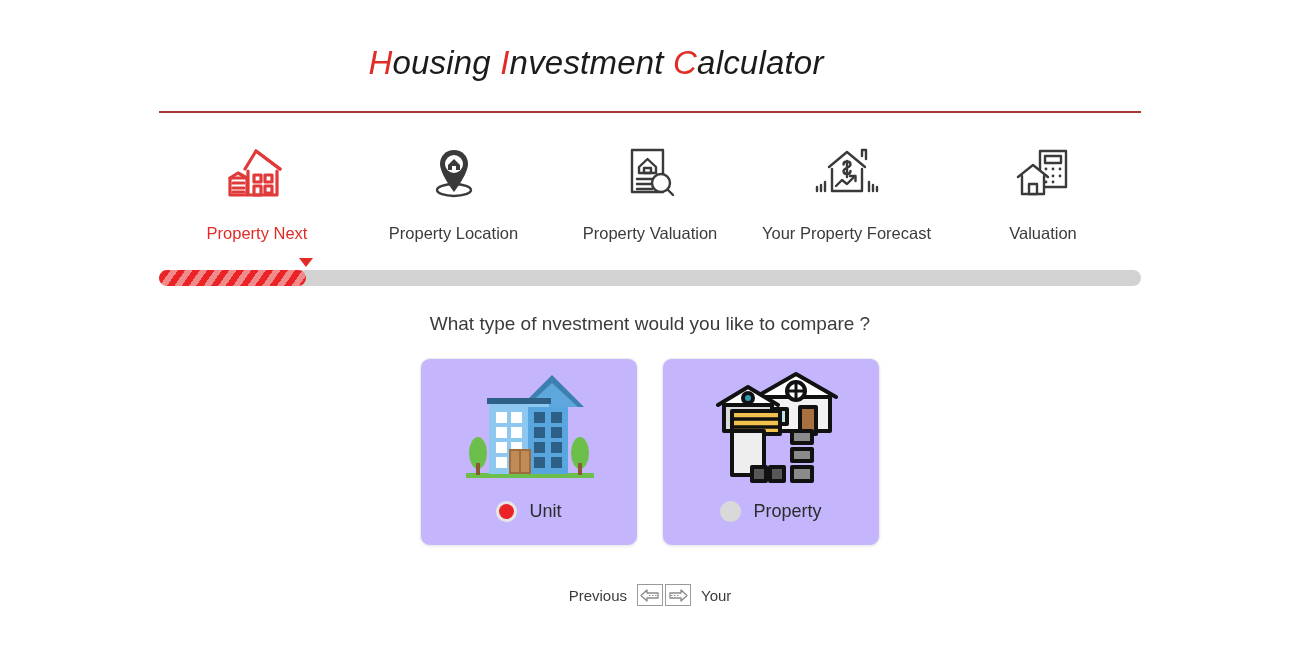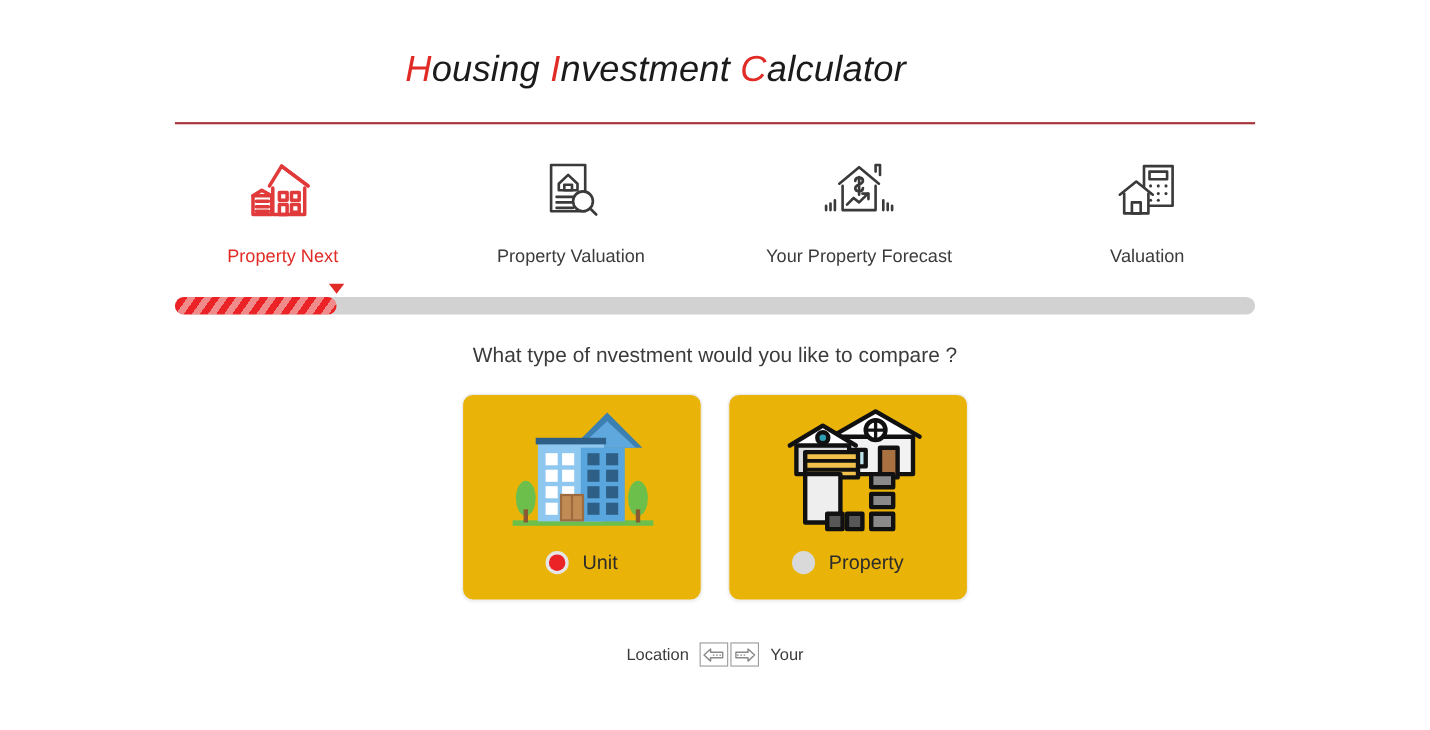--- a/index.html
+++ b/index.html
@@ -135,21 +135,21 @@
     top: 358px;
     left: 0;
     width: 1300px;
     display: flex;
     justify-content: center;
     gap: 24px;
   }
   .card {
     width: 218px;
     height: 188px;
-    background: #eab308;
+    background: #c4b5fd;
     border: 1px solid #ededed;
     border-radius: 10px;
     box-shadow: 0 1px 3px rgba(0,0,0,0.07);
     display: flex;
     flex-direction: column;
     align-items: center;
     justify-content: flex-start;
     padding-top: 10px;
     cursor: pointer;
   }
@@ -241,20 +241,32 @@
           <rect x="28" y="41" width="7" height="9"></rect>
           <rect x="39" y="41" width="7" height="7"></rect>
           <path d="M4 33 L4 50 L21 50 L21 33 Z"></path>
           <path d="M4 33 L12 28 L21 33"></path>
           <path d="M7 38 H18 M7 43 H18 M7 47 H18"></path>
         </svg>
       </div>
       <div class="step-label">Property Next</div>
     </div>
 
+    <div class="step">
+      <div class="step-icon">
+        <svg width="62" height="56" viewBox="0 0 62 56" fill="none" stroke="#3a3a3a" stroke-width="2.6">
+          <path d="M31 5 C23 5 17 11 17 19 C17 29 31 47 31 47 C31 47 45 29 45 19 C45 11 39 5 31 5 Z" fill="#3a3a3a" stroke="none"></path>
+          <circle cx="31" cy="19" r="9" fill="#ffffff" stroke="none"></circle>
+          <path d="M25 20 L31 14 L37 20 L37 25 L25 25 Z" fill="#3a3a3a" stroke="none"></path>
+          <rect x="29" y="21" width="4" height="4" fill="#ffffff" stroke="none"></rect>
+          <ellipse cx="31" cy="45" rx="17" ry="6" fill="none" stroke="#3a3a3a" stroke-width="2.4"></ellipse>
+        </svg>
+      </div>
+      <div class="step-label">Property Location</div>
+    </div>
 
     <div class="step">
       <div class="step-icon">
         <svg width="62" height="56" viewBox="0 0 62 56" fill="none" stroke="#3a3a3a" stroke-width="2.4" stroke-linejoin="round" stroke-linecap="round">
           <path d="M13 5 H44 V47 H13 Z"></path>
           <path d="M20 22 L28.5 14 L37 22 L37 28 L20 28 Z"></path>
           <rect x="25" y="23" width="7" height="5"></rect>
           <path d="M18 34 H39 M18 39 H39 M18 44 H33"></path>
           <circle cx="42" cy="38" r="9" fill="#ffffff"></circle>
           <path d="M49 45 L54 50"></path>
@@ -384,21 +396,21 @@
       </div>
       <div class="card-choice">
         <span class="radio"></span>
         <span class="choice-label">Property</span>
       </div>
     </div>
 
   </div>
 
   <div class="nav">
-    <span class="nav-label">Location</span>
+    <span class="nav-label">Previous</span>
     <span class="nav-btns">
       <span class="nav-btn">
         <svg width="20" height="13" viewBox="0 0 20 13">
           <path d="M7 1 L1 6.5 L7 12 L7 9 L18 9 L18 4 L7 4 Z" fill="none" stroke="#8a8a8a" stroke-width="1.3" stroke-linejoin="round"></path>
           <path d="M9 6.5 H17" stroke="#8a8a8a" stroke-width="1.1" stroke-dasharray="1.5 1.5"></path>
         </svg>
       </span>
       <span class="nav-btn">
         <svg width="20" height="13" viewBox="0 0 20 13">
           <path d="M13 1 L19 6.5 L13 12 L13 9 L2 9 L2 4 L13 4 Z" fill="none" stroke="#8a8a8a" stroke-width="1.3" stroke-linejoin="round"></path>

